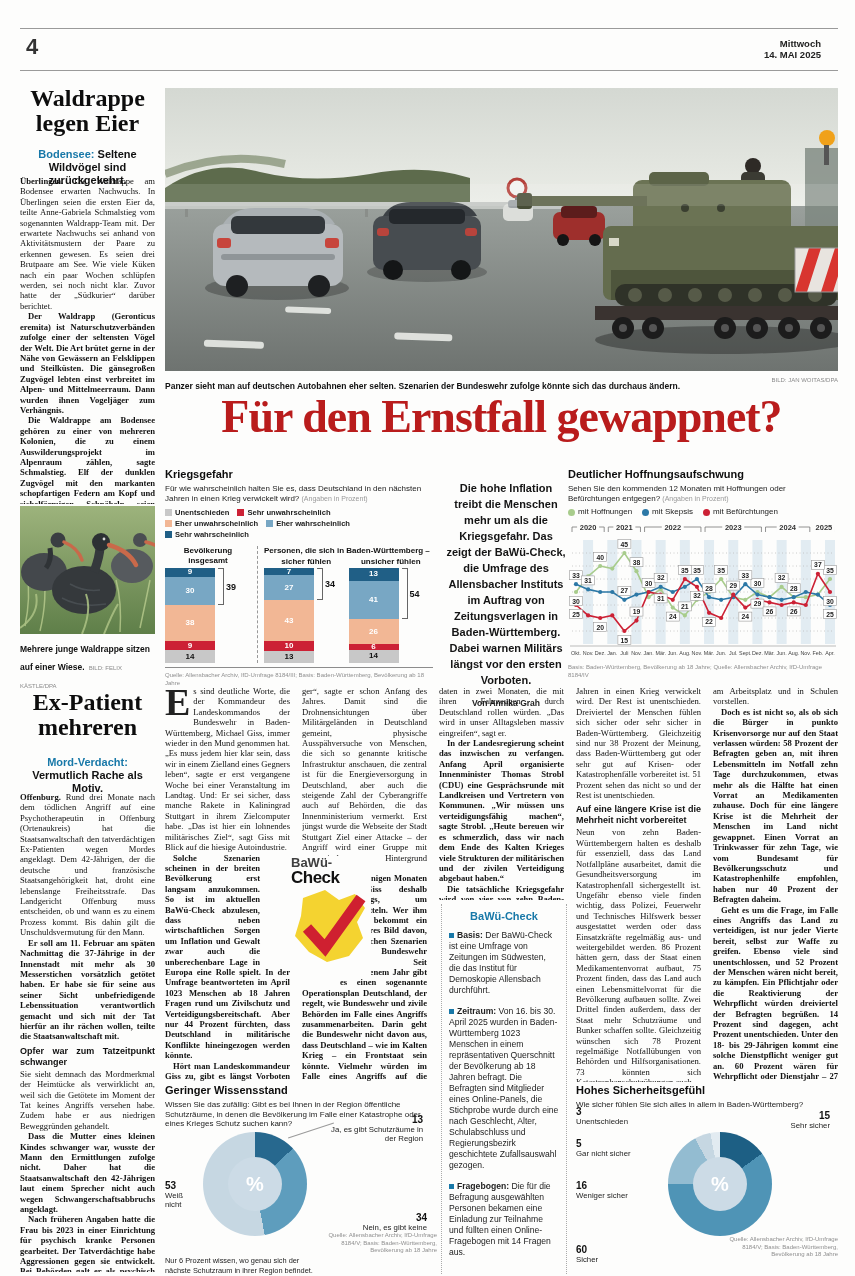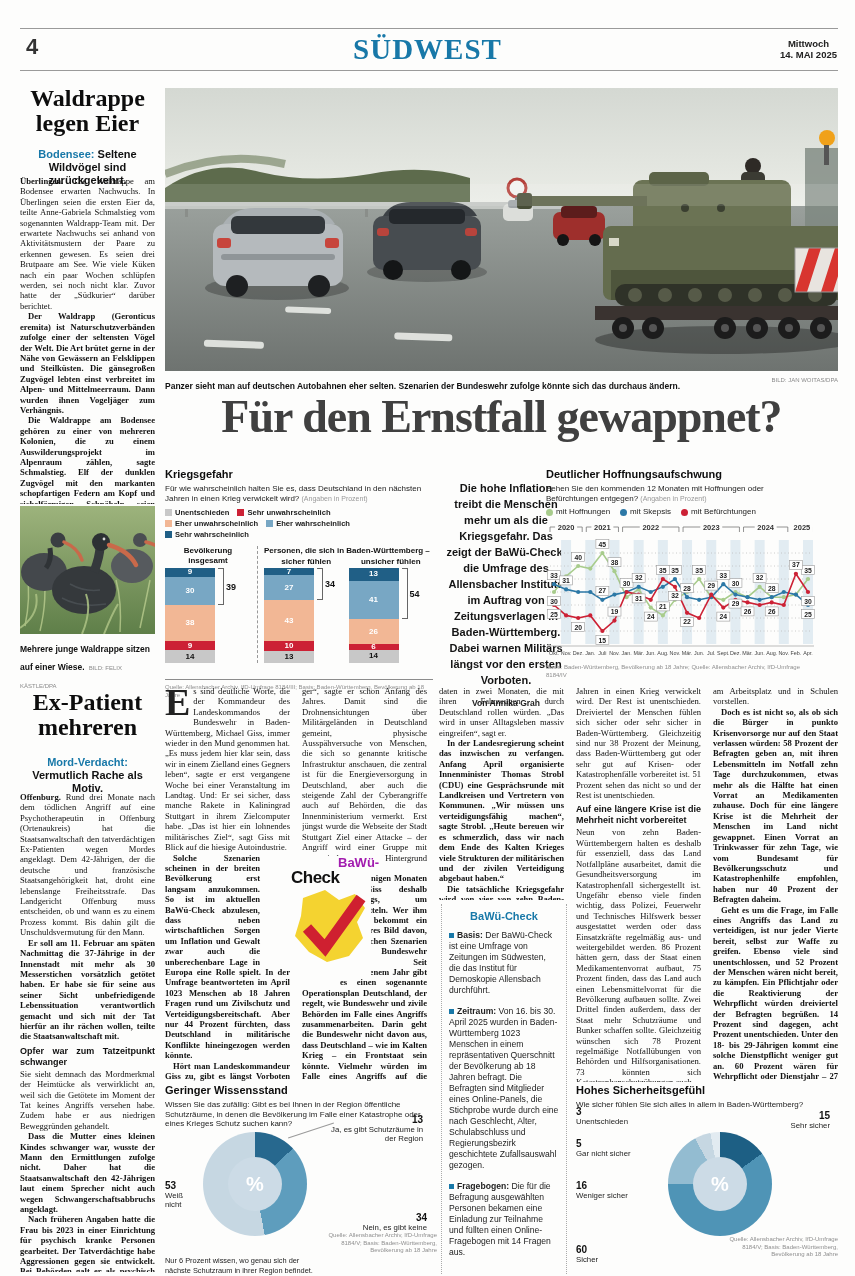--- a/index.html
+++ b/index.html
@@ -3,76 +3,76 @@
 <meta charset="utf-8">
 <style>
   html,body{margin:0;padding:0;background:#e8e8e8;}
   .page{position:relative;width:855px;height:1276px;background:#fdfdfc;margin:0 auto;overflow:hidden;
         font-family:"Liberation Serif",serif;color:#111;}
   .rule{position:absolute;left:20px;right:17px;height:1px;background:#9a9a9a;}
   
   .pagenum{position:absolute;left:26px;top:36px;font:700 22px/22px "Liberation Sans",sans-serif;color:#333;}
   .section-title{position:absolute;left:0;right:0;top:34px;text-align:center;
         font:700 29px/30px "Liberation Serif",serif;color:#1878a8;letter-spacing:1px;}
-  .dateline{position:absolute;right:18px;top:38px;text-align:center;font:700 9.5px/11px "Liberation Sans",sans-serif;color:#222;}
+  .dateline{position:absolute;right:34px;top:38px;text-align:right;font:700 9.5px/11px "Liberation Sans",sans-serif;color:#222;}
   
   .lcol{position:absolute;left:20px;width:135px;}
   h2.art{font:700 24px/25px "Liberation Serif",serif;text-align:center;margin:0;color:#0d0d0d;}
   .kicker{font:700 11px/13px "Liberation Sans",sans-serif;text-align:center;}
   .kicker .kl{color:#1878a8;}
   .bodytext{font-size:8.6px;line-height:10.4px;text-align:justify;overflow:hidden;}
   .bodytext p{margin:0;}
   .bodytext p + p{text-indent:8px;font-weight:bold;}
   .leadin{font-weight:700;}
   .subhead-s{font:700 9px/11px "Liberation Sans",sans-serif;margin:4px 0 1px 0;}
   .capt{font:700 8.5px/10px "Liberation Sans",sans-serif;}
   .credit{font:400 6px/8px "Liberation Sans",sans-serif;color:#8a8a8a;text-transform:uppercase;}
   
   .main-capt-row{position:absolute;left:165px;width:673px;top:375px;}
   .main-capt-row .credit{position:absolute;right:0;top:1px;}
   .main-headline{position:absolute;left:165px;width:673px;top:392px;text-align:center;
-        font:700 46px/50px "Liberation Serif",serif;letter-spacing:-1px;color:#404040;}
+        font:700 46px/50px "Liberation Serif",serif;letter-spacing:-1px;color:#b91c1c;}
   .lead{position:absolute;left:446px;width:120px;top:480px;text-align:center;
         font:700 11px/16px "Liberation Sans",sans-serif;color:#141414;}
   .byline{margin-top:10px;font:700 8.5px/10px "Liberation Sans",sans-serif;color:#222;text-align:center;}
   .mcol{position:absolute;top:686px;width:125px;height:396px;}
   .mcol .bodytext{height:100%;}
   .dropcap{float:left;font:700 38px/31px "Liberation Serif",serif;padding:1px 3px 0 0;color:#222;}
   .sp-r{float:right;width:30px;height:108px;}
   .sp-l{float:left;width:38px;height:112px;}
   
   .chart-title{font:700 11px/13px "Liberation Sans",sans-serif;color:#0d0d0d;margin:0 0 3px 0;}
   .chart-q{font:400 8px/9.6px "Liberation Sans",sans-serif;color:#222;}
   .chart-note{color:#999;font-size:7px;}
   .chart-src{font:400 6px/7.5px "Liberation Sans",sans-serif;color:#8f8f8f;}
   
   #kg{position:absolute;left:165px;top:468px;width:268px;}
   #kg-legend{display:flex;flex-wrap:wrap;margin:4px 0 6px 0;}
   .kg-li{display:flex;align-items:center;margin-right:8px;font:700 7.6px/11px "Liberation Sans",sans-serif;color:#222;}
   .kg-sq{width:7px;height:7px;margin-right:3px;display:inline-block;}
-  .kg-groups{display:flex;border-bottom:1.5px solid #8c8c8c;padding-bottom:16px;}
+  .kg-groups{display:flex;border-bottom:1.5px solid #8c8c8c;padding-bottom:4px;}
   .kg-h{font:700 8px/10px "Liberation Sans",sans-serif;text-align:center;height:22px;}
   .kg-h2{font:700 8px/10px "Liberation Sans",sans-serif;text-align:left;height:11px;}
   .kg-g1{width:86px;}
   .kg-sep{border-left:1px dashed #999;margin:0 6px;}
   .kg-g2{flex:1;}
   .kg-g2cols{display:flex;}
   .kg-sub{width:50%;}
   .kg-sub .kg-h{height:11px;}
   .kg-barrow{display:flex;align-items:flex-end;}
   .kg-bar{width:50px;display:flex;flex-direction:column;}
   .kg-seg{display:flex;align-items:center;justify-content:center;
           font:700 8px/8px "Liberation Sans",sans-serif;color:#fff;}
   .kg-seg.dark{color:#111;}
   .kg-bk{position:relative;width:5px;margin-left:3px;margin-bottom:auto;
          border-top:1px solid #666;border-right:1px solid #666;border-bottom:1px solid #666;}
   .kg-bk span{position:absolute;left:8px;top:50%;transform:translateY(-50%);
          font:700 9px "Liberation Sans",sans-serif;color:#111;}
   
-  #hope{position:absolute;left:546px;top:468px;width:270px;}
+  #hope{position:absolute;left:568px;top:468px;width:270px;}
   #hope-legend{display:flex;margin:3px 0 2px 0;font:400 8px/12px "Liberation Sans",sans-serif;color:#222;}
   .hp-li{display:flex;align-items:center;margin-right:10px;}
   .hp-dot{width:7px;height:7px;border-radius:50%;margin-right:3px;}
   
   .bsec{position:absolute;top:1084px;height:190px;}
   .pie{position:absolute;width:104px;height:104px;border-radius:50%;}
   .pie-center{position:absolute;left:50%;top:50%;width:54px;height:54px;border-radius:50%;
         transform:translate(-50%,-50%);background:#ccdbe6;display:flex;align-items:center;justify-content:center;
         font:700 20px "Liberation Sans",sans-serif;color:#fff;}
   .plabel{position:absolute;font:400 7.8px/9px "Liberation Sans",sans-serif;color:#222;}
@@ -80,32 +80,31 @@
   .callout{position:absolute;background:#9a9a9a;}
   
   #infobox{position:absolute;left:441px;top:904px;width:126px;height:370px;background:#fdfdfc;
         border-left:1px dotted #aaa;border-right:1px dotted #aaa;padding:4px 7px;box-sizing:border-box;}
   #infobox h3{margin:2px 0 8px 0;text-align:center;font:700 11px "Liberation Sans",sans-serif;color:#1878a8;}
   .ib-item{font:400 8.6px/11px "Liberation Sans",sans-serif;color:#222;margin:0 0 10px 0;}
   .ib-item b{font-weight:700;}
   .ib-sq{display:inline-block;width:5px;height:5px;background:#1878a8;margin-right:3px;}
   
   #bawue-logo{position:absolute;left:291px;top:856px;width:80px;height:122px;background:#fdfdfc;text-align:left;}
-  #bawue-logo .l1{font:700 13px/13px "Liberation Sans",sans-serif;color:#a21caf;margin-left:47px;}
+  #bawue-logo .l1{font:700 13px/13px "Liberation Sans",sans-serif;color:#404040;}
   #bawue-logo .l2{font:800 17px/17px "Liberation Sans",sans-serif;color:#111;letter-spacing:-.5px;}
   .photo-frame{position:absolute;overflow:hidden;}
 </style>
 </head>
 <body>
 
 <div class="page">
 
   <div class="rule" style="top:28px"></div>
   <div class="pagenum">4</div>
-  <div class="section-title">SÜDWEST</div>
   <div class="dateline">
     <div>Mittwoch</div>
     <div>14. MAI 2025</div>
   </div>
   <div class="rule" style="top:70px"></div>
 
   <div class="lcol kicker" style="top:148px">
     <span class="kl">Bodensee:</span>
     <span>Seltene Wildvögel sind zurückgekehrt.</span>
   </div>

